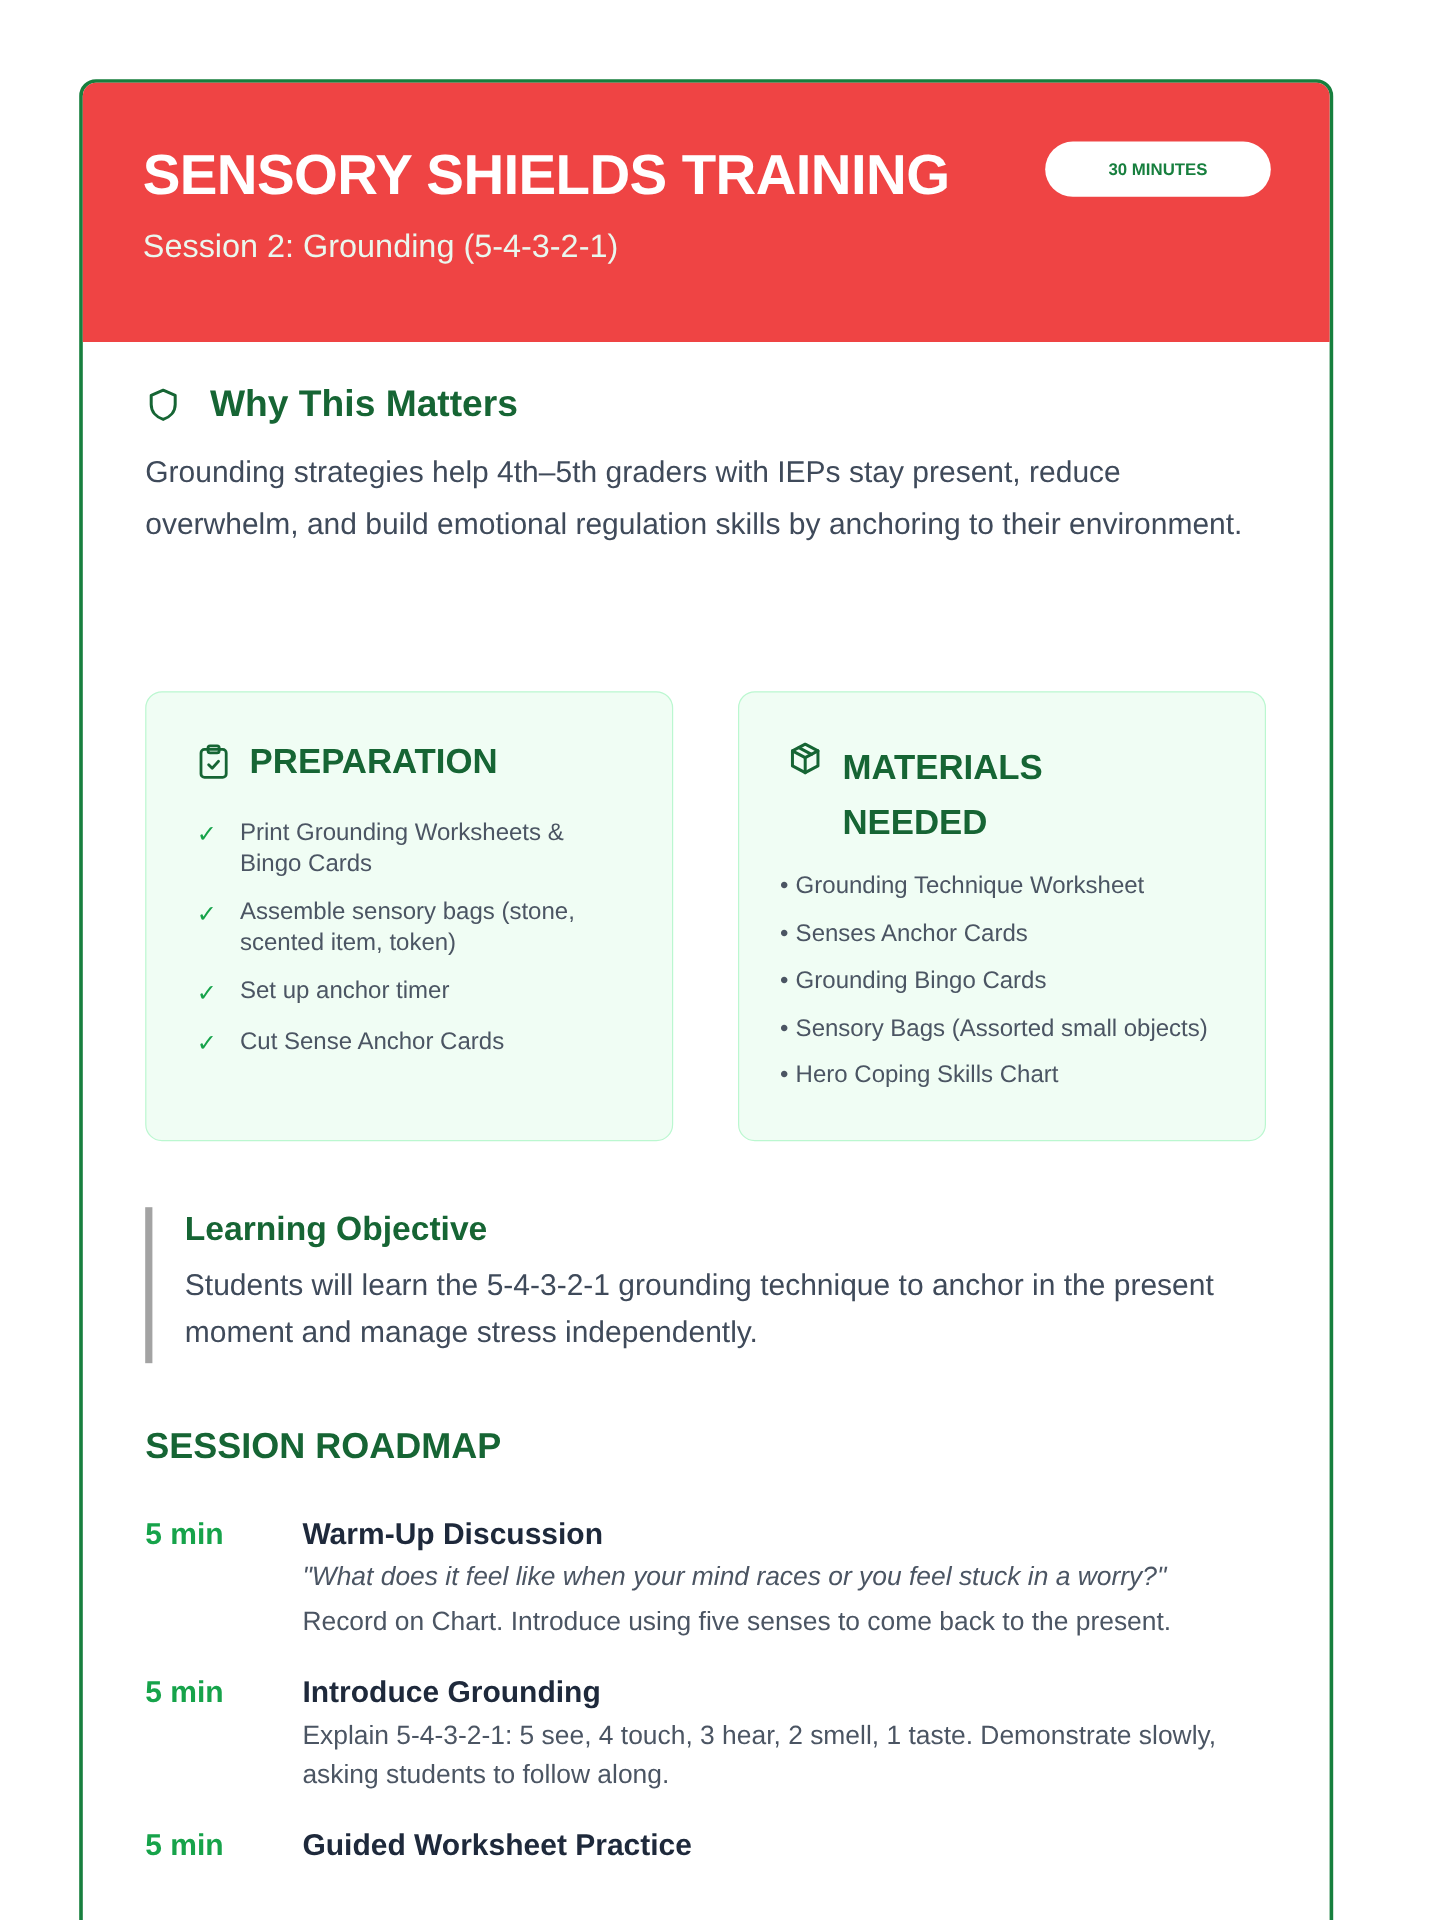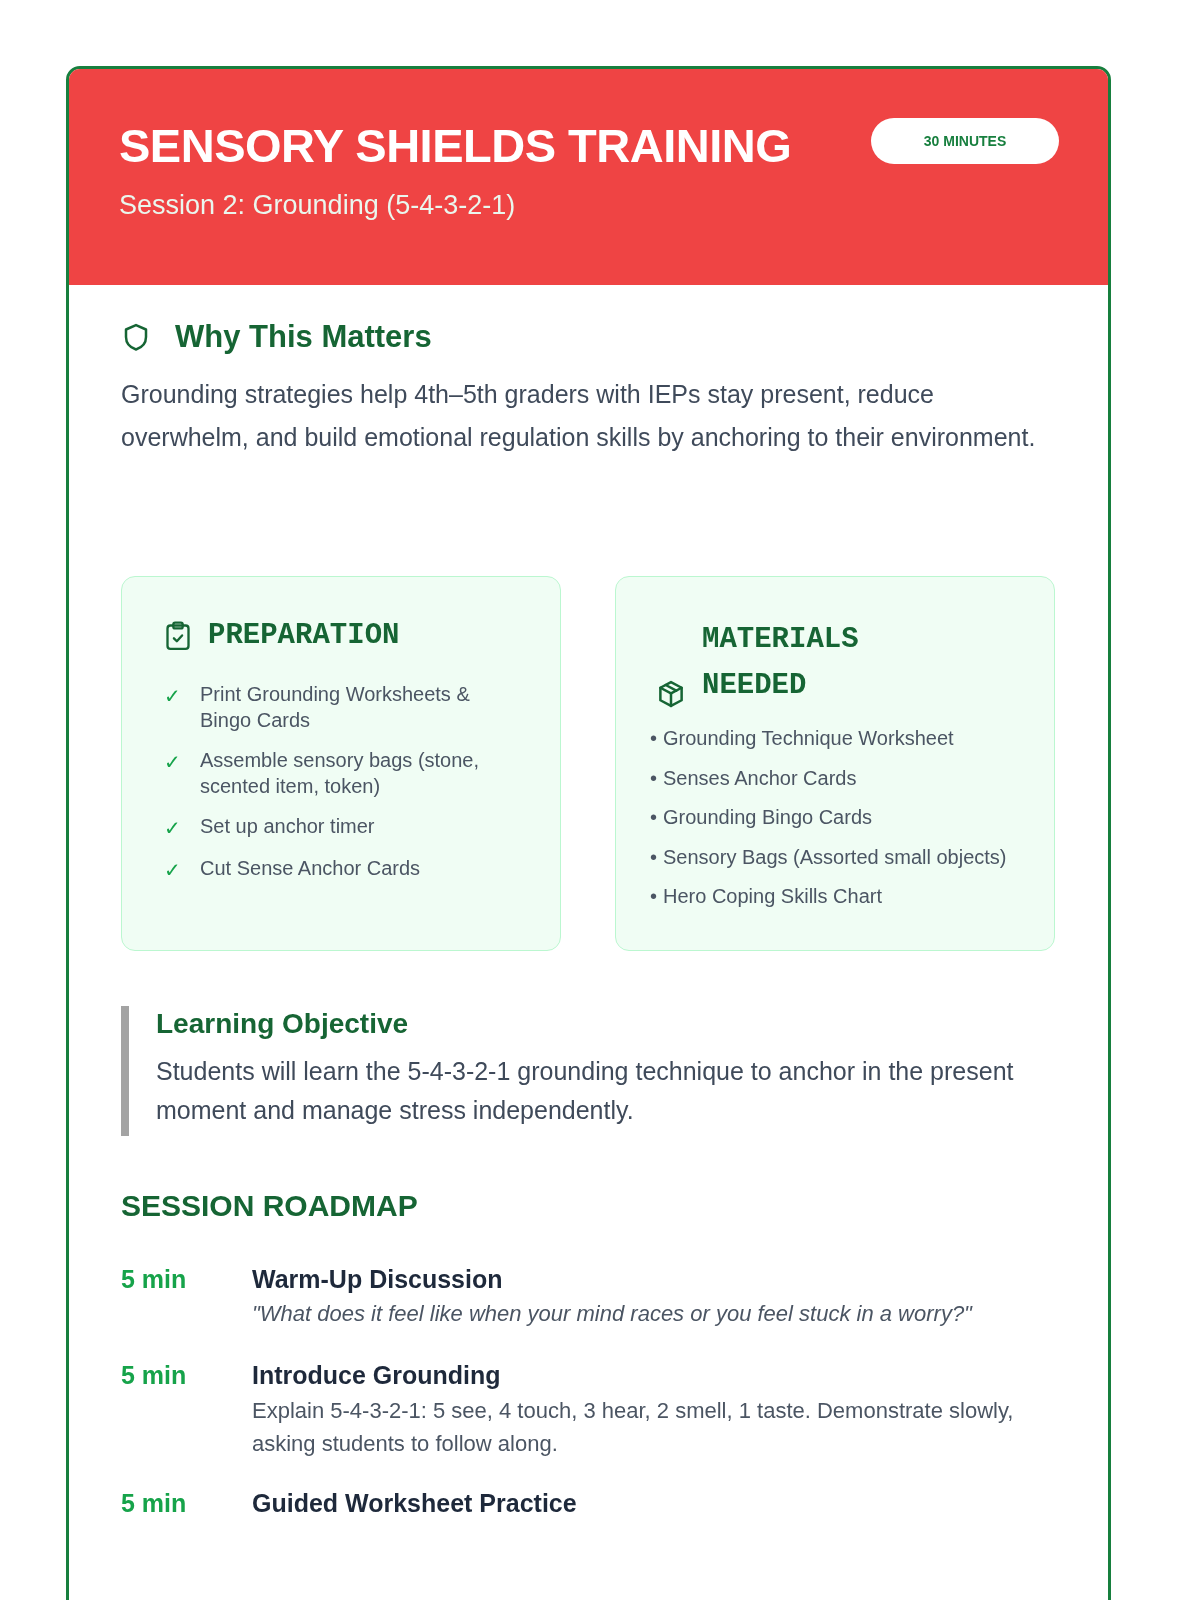--- a/index.html
+++ b/index.html
@@ -38,39 +38,39 @@
       font-size: 25px; line-height: 43px;
     }
     .boxes { position: absolute; top: 257px; left: 0; width: 940px; height: 375px; }
     .box {
       position: absolute; top: 0; width: 440px; height: 375px; box-sizing: border-box;
       background: #f0fdf4; border: 1.5px solid #bbf7d0; border-radius: 14px;
     }
     .box.left { left: 0; }
     .box.right { left: 494px; }
     .box-head {
-      position: absolute; left: 42px; top: 42px; display: flex; align-items: flex-end; gap: 16px;
-      color: #166534; font-family: Liberation Mono, monospace; font-weight: 700; font-size: 29px;
+      position: absolute; left: 42px; top: 42px; display: flex; align-items: flex-start; gap: 16px;
+      color: #166534; font-family: Liberation Sans, sans-serif; font-weight: 700; font-size: 29px;
     }
     .box.right .box-head { top: 40px; left: 40px; }
     .box.right .box-head .label { line-height: 46px; width: 230px; }
     .prep-list { position: absolute; left: 42px; top: 104px; list-style: none; margin: 0; padding: 0; width: 360px; }
     .prep-list li {
       display: flex; gap: 14px; color: #4b5563; font-family: "Liberation Sans", sans-serif;
       font-size: 20px; line-height: 26px; margin-bottom: 14px;
     }
     .prep-list li .check { flex: 0 0 22px; color: #16a34a; font-size: 20px; padding-top: 2px; }
     .mat-list { position: absolute; left: 34px; top: 148px; list-style: none; margin: 0; padding: 0; }
     .mat-list li {
       color: #4b5563; font-family: "Liberation Sans", sans-serif; font-size: 20px; line-height: 26px; margin-bottom: 13.5px;
     }
     .mat-list li .dot { color: #4b5563; margin-right: 6px; }
     .objective {
       position: absolute; top: 687px; left: 0; width: 930px; height: 130px;
-      border-left: 8px solid #a3a3a3; padding-left: 27px; box-sizing: border-box;
+      border-left: 6px solid #a3a3a3; padding-left: 27px; box-sizing: border-box;
     }
     .obj-title { margin: 0; padding-top: 2px; color: #166534; font-family: "Liberation Sans", sans-serif; font-weight: 700; font-size: 28px; }
     .obj-text {
       margin: 12px 0 0 0; color: #3f4a5a; font-family: "Liberation Sans", sans-serif; 
       font-size: 25px; line-height: 39px;
     }
     .roadmap-title {
       position: absolute; top: 870px; left: 0; margin: 0; color: #166534;
       font-family: "Liberation Sans", sans-serif; font-weight: 700; font-size: 30px;
     }
@@ -166,20 +166,21 @@
     </div>
 
     <h2 class="roadmap-title">SESSION ROADMAP</h2>
 
     <div class="roadmap">
       <div class="step">
         <div class="time">5 min</div>
         <div class="body">
           <div class="name">Warm-Up Discussion</div>
           <div class="quote">"What does it feel like when your mind races or you feel stuck in a worry?"</div>
+          <div class="desc">Record on Chart. Introduce using five senses to come back to the present.</div>
         </div>
       </div>
       <div class="step">
         <div class="time">5 min</div>
         <div class="body">
           <div class="name">Introduce Grounding</div>
           <div class="desc">Explain 5-4-3-2-1: 5 see, 4 touch, 3 hear, 2 smell, 1 taste. Demonstrate slowly, asking students to follow along.</div>
         </div>
       </div>
       <div class="step">

